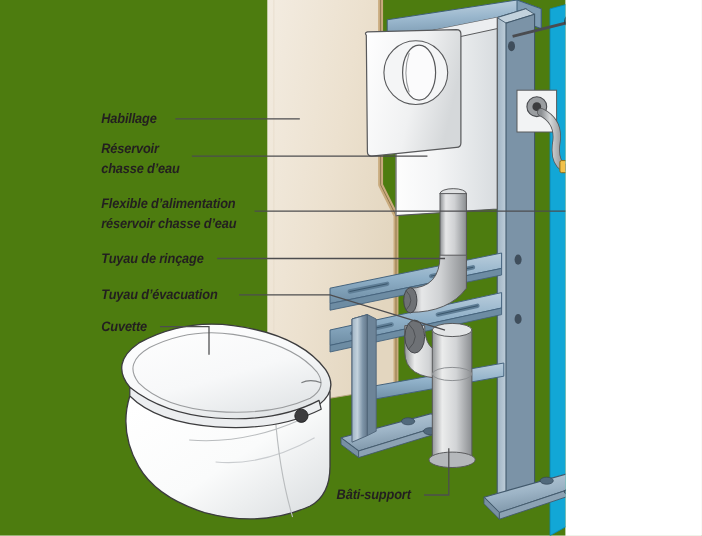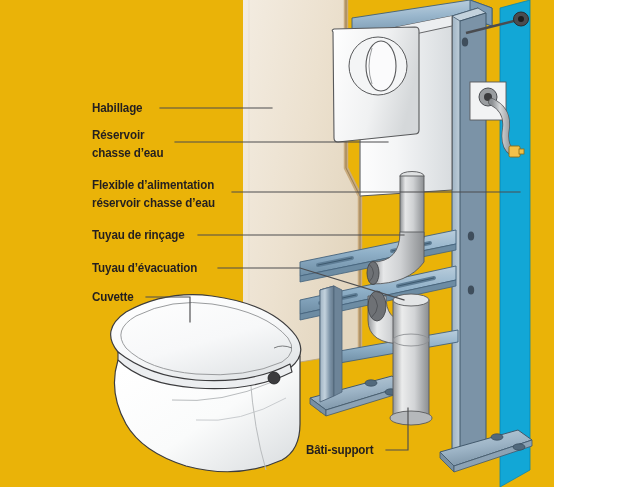--- a/index.html
+++ b/index.html
@@ -2,24 +2,25 @@
 <html><head>
 <meta charset="utf-8">
 <style>
   html,body{margin:0;padding:0;background:#ffffff;}
   body{
     font-family:"Liberation Sans","DejaVu Sans",sans-serif;
     -webkit-font-smoothing:antialiased;
   }
   #stage{
     position:relative;
-    width:554px;
+    width:514px;
     height:487px;
-    background:#eab308;
+    background:#4d7c0f;
     overflow:hidden;
+    font-style:italic;
   }
   #art{position:absolute;left:0;top:0;width:638px;height:487px;}
   .lbl{
     position:absolute;
     font-family:"Liberation Sans","DejaVu Sans",sans-serif;
     font-weight:700;
     font-size:12.5px;
     line-height:15px;
     color:#231f20;
     white-space:pre;

